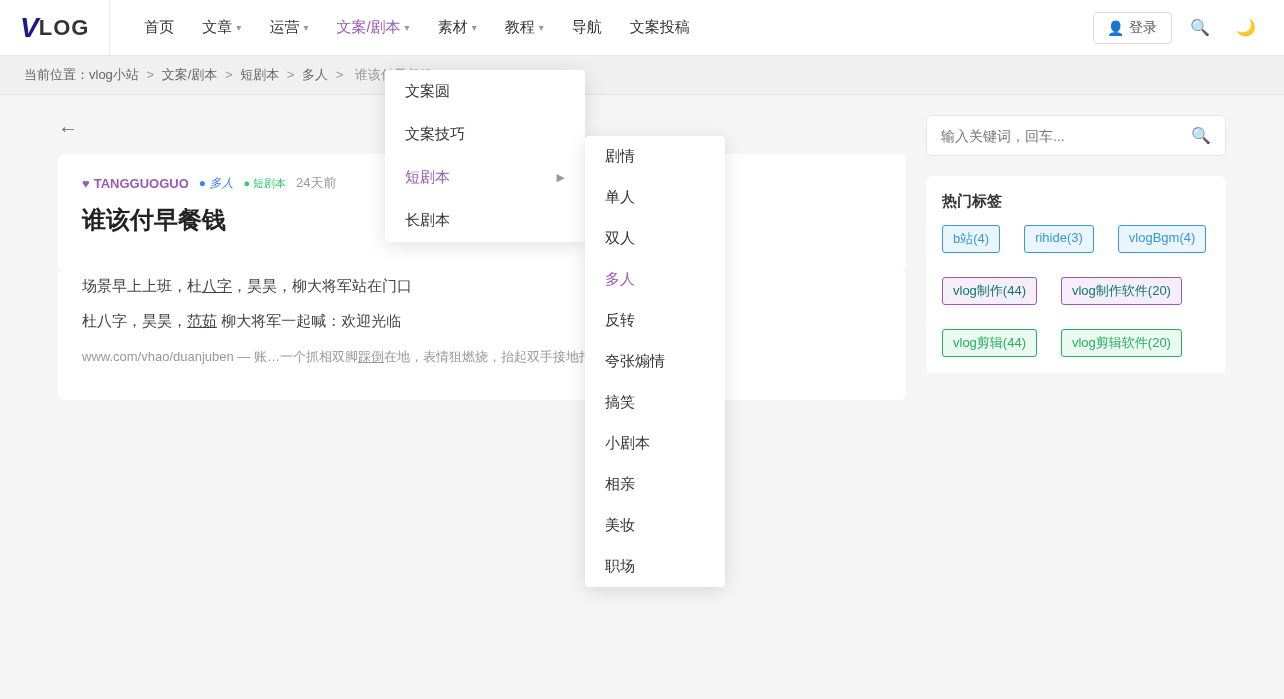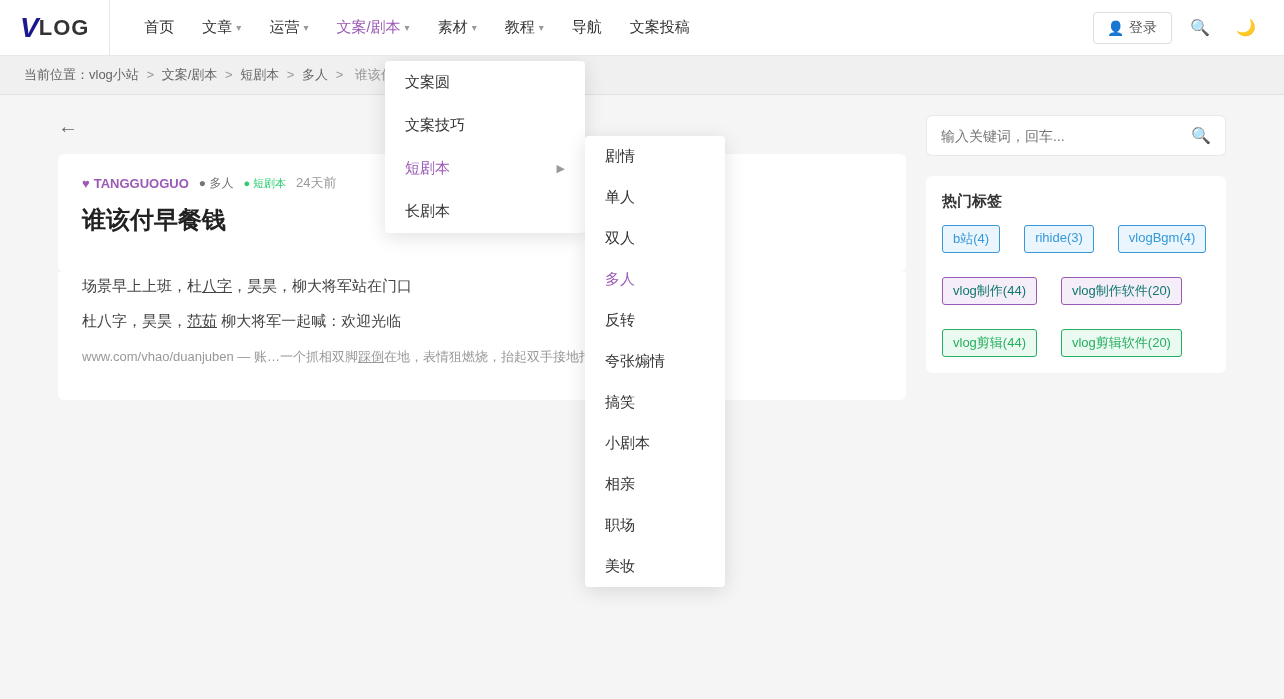--- a/index.html
+++ b/index.html
@@ -104,21 +104,21 @@
       position: fixed;
       top: 56px;
       left: 0;
       right: 0;
       bottom: 0;
       z-index: 50;
       pointer-events: none;
     }
     .dropdown-main {
       position: absolute;
-      top: 5px;
+      top: 14px;
       left: 385px;
       background: #fff;
       box-shadow: 0 4px 20px rgba(0,0,0,0.12);
       border-radius: 4px;
       min-width: 200px;
       z-index: 200;
       pointer-events: all;
     }
     .dropdown-item {
       display: flex;
@@ -209,22 +209,23 @@
       display: flex;
       align-items: center;
       gap: 4px;
       color: #9b59b6;
       font-weight: 600;
     }
     .author-heart {
       color: #9b59b6;
     }
     .tag-duoren {
-      color: #737373;
+      color: #3b82f6;
       font-size: 12px;
+      font-style: italic;
     }
     .tag-duanhao {
       color: #2ecc71;
       font-size: 11px;
     }
     .time { color: #999; }
 
     .article-title {
       font-size: 24px;
       font-weight: 700;
@@ -391,24 +392,24 @@
     <div class="dropdown-sub-item">
       <span>搞笑</span>
     </div>
     <div class="dropdown-sub-item">
       <span>小剧本</span>
     </div>
     <div class="dropdown-sub-item">
       <span>相亲</span>
     </div>
     <div class="dropdown-sub-item">
+      <span>美妆</span>
+    </div>
+    <div class="dropdown-sub-item">
       <span>职场</span>
-    </div>
-    <div class="dropdown-sub-item">
-      <span>美妆</span>
     </div>
   </div>
 </div>
 
 <div class="breadcrumb">
   <a>当前位置：vlog小站</a>
   <span> &gt; </span>
   <a>文案/剧本</a>
   <span> &gt; </span>
   <a>短剧本</a>

